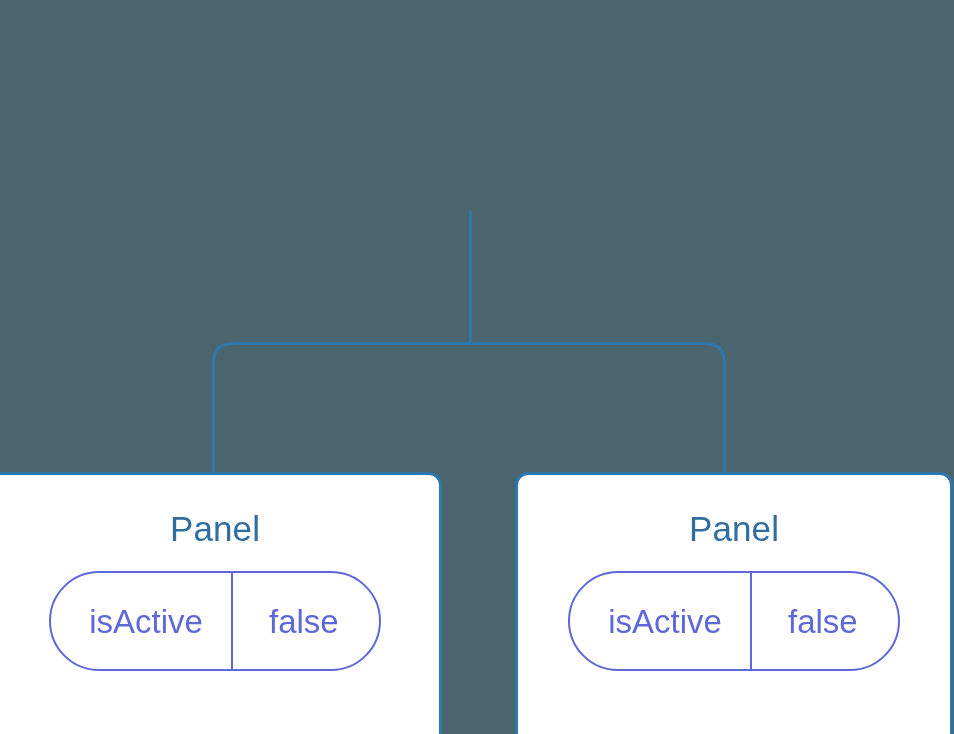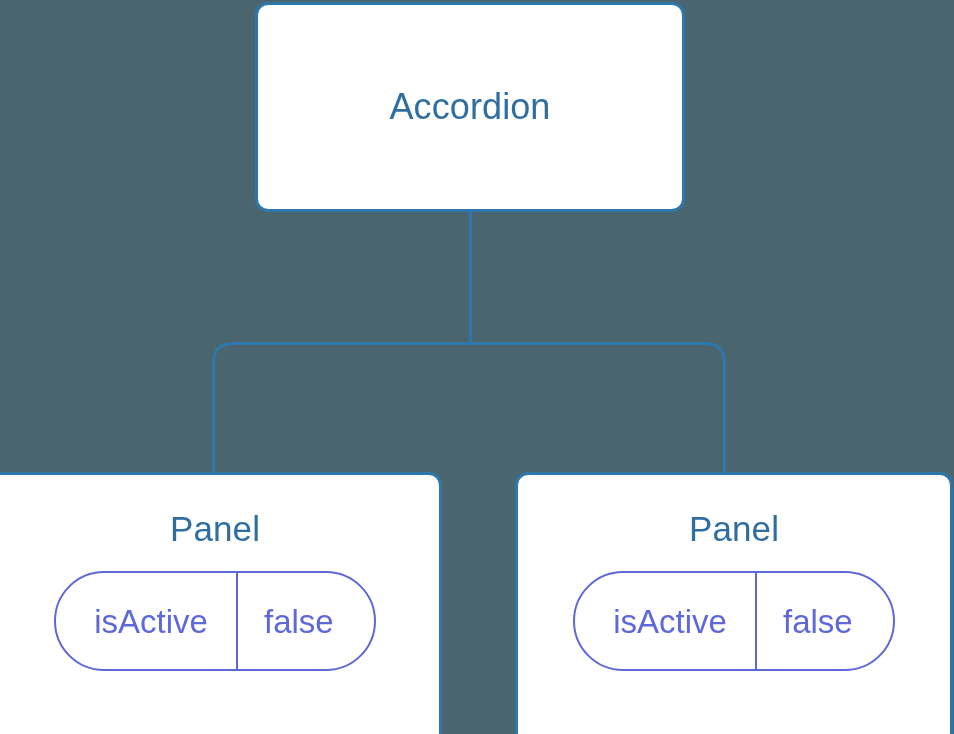--- a/index.html
+++ b/index.html
@@ -105,39 +105,36 @@
     white-space: nowrap;
     box-sizing: border-box;
   }
 
   .prop-key {
     padding: 0 28px 0 38px;
     border-right: 2px solid #5f68d8;
   }
 
   .prop-value {
-    padding: 0 40px 0 26px;
+    padding: 0 40px 0 36px;
   }
 </style>
 </head>
 <body>
 
 <div id="diagram-root">
 
   <svg id="connector-layer" viewBox="0 0 954 734" width="954" height="734" xmlns="http://www.w3.org/2000/svg">
 
     <path d="M 470.5 211 L 470.5 343.5" fill="none" stroke="#2d77ad" stroke-width="3" stroke-linecap="butt"></path>
 
     <path d="M 470.5 343.5 L 233 343.5 Q 213.5 343.5 213.5 363 L 213.5 474" fill="none" stroke="#2d77ad" stroke-width="3" stroke-linecap="butt"></path>
     <path d="M 470.5 343.5 L 705 343.5 Q 724.5 343.5 724.5 363 L 724.5 474" fill="none" stroke="#2d77ad" stroke-width="3" stroke-linecap="butt"></path>
   </svg>
 
-  <div id="node-accordion" class="node-box">
-    <span class="node-title">Accordion</span>
-  </div>
 
   <div id="node-panel-left" class="node-box">
     <span class="node-title">Panel</span>
     <div class="prop-pill">
       <span class="prop-key">isActive</span>
       <span class="prop-value">false</span>
     </div>
   </div>
 
   <div id="node-panel-right" class="node-box">

